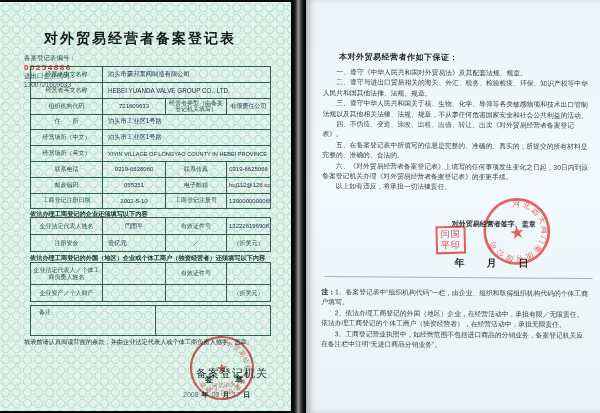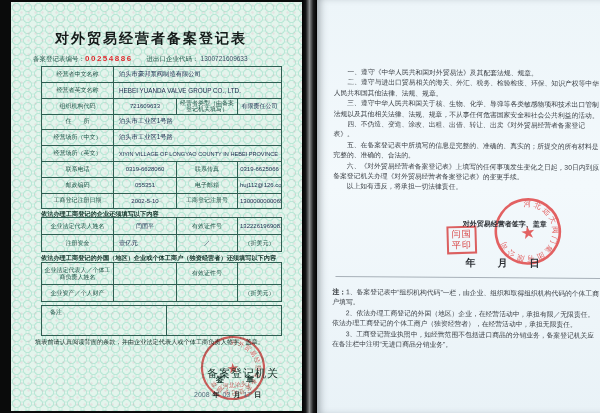--- a/index.html
+++ b/index.html
@@ -1,33 +1,33 @@
 <!DOCTYPE html>
 <html><head>
 <meta charset="utf-8">
 <style>
   * { margin:0; padding:0; box-sizing:border-box; }
   html,body { width:600px; height:413px; overflow:hidden; background:#0a0b0b;
     font-family:"Liberation Sans", sans-serif; }
-  #scan { position:relative; width:480px; height:413px; background:#0a0b0b;margin-left:11px; }
+  #scan { position:relative; width:480px; height:413px; background:#0a0b0b; }
 
   
   #left-page { position:absolute; left:0; top:2px; width:292px; height:409px;
     background-color:#e4f4ec;
     background-image:
       radial-gradient(circle, rgba(236,120,160,.14) .8px, transparent 1.6px),
       radial-gradient(circle, transparent 3.4px, rgba(76,198,158,.30) 3.9px, transparent 4.9px),
       radial-gradient(circle, transparent 3.4px, rgba(76,198,158,.22) 3.9px, transparent 4.9px);
     background-size:7px 7px, 11px 11px, 11px 11px;
     background-position:0 0, 0 0, 5.5px 5.5px;
     color:#1c4f43; }
   #left-title { position:absolute; top:28px; left:20px; width:240px; text-align:center;
     font-size:14px; font-weight:bold; letter-spacing:2px; color:#141a19; }
   #form-no-line { position:absolute; top:52px; left:22px; width:250px; font-size:6.5px;
-    display:flex; align-items:baseline; white-space:nowrap; }
+    display:flex; align-items:baseline; white-space:nowrap;flex-direction:column; }
   .red-num { color:#e02a2e; font-weight:bold; font-size:8px; letter-spacing:1.5px; margin-right:14px; }
   .code-num { color:#3a4a63; margin-left:2px; }
 
   table.frm { position:absolute; left:30px; width:240px; border-collapse:collapse; table-layout:fixed; }
   table.frm td { border:1px solid #2e5f52; font-size:6px; color:#223052;
     text-align:center; vertical-align:middle; padding:1px 2px; overflow:hidden; }
   table.frm td.lbl { color:#1c4f43; font-size:6px; }
   table.frm td.val-l { text-align:left; padding-left:5px; font-size:6.3px; }
   #main-table { top:64px; } #main-table td { height:15.8px; }
   #tableA { top:215px; } #tableA td { height:17px; }
@@ -226,20 +226,21 @@
 
     <div id="left-date">
       <span>2008</span><b>年</b><span>03</span><b>月</b><span>17</span><b>日</b>
     </div>
   </div>
 
   <div id="spine"></div>
 
   <div id="right-page">
     <div id="right-inner">
+      <div id="guarantee-title">本对外贸易经营者作如下保证：</div>
 
       <div id="clauses">
         <p>一、遵守《中华人民共和国对外贸易法》及其配套法规、规章。</p>
         <p>二、遵守与进出口贸易相关的海关、外汇、税务、检验检疫、环保、知识产权等中华人民共和国其他法律、法规、规章。</p>
         <p>三、遵守中华人民共和国关于核、生物、化学、导弹等各类敏感物项和技术出口管制法规以及其他相关法律、法规、规章，不从事任何危害国家安全和社会公共利益的活动。</p>
         <p>四、不伪造、变造、涂改、出租、出借、转让、出卖《对外贸易经营者备案登记表》。</p>
         <p>五、在备案登记表中所填写的信息是完整的、准确的、真实的；所提交的所有材料是完整的、准确的、合法的。</p>
         <p>六、《对外贸易经营者备案登记表》上填写的任何事项发生变化之日起，30日内到原备案登记机关办理《对外贸易经营者备案登记表》的变更手续。</p>
         <p>以上如有违反，将承担一切法律责任。</p>
       </div>

